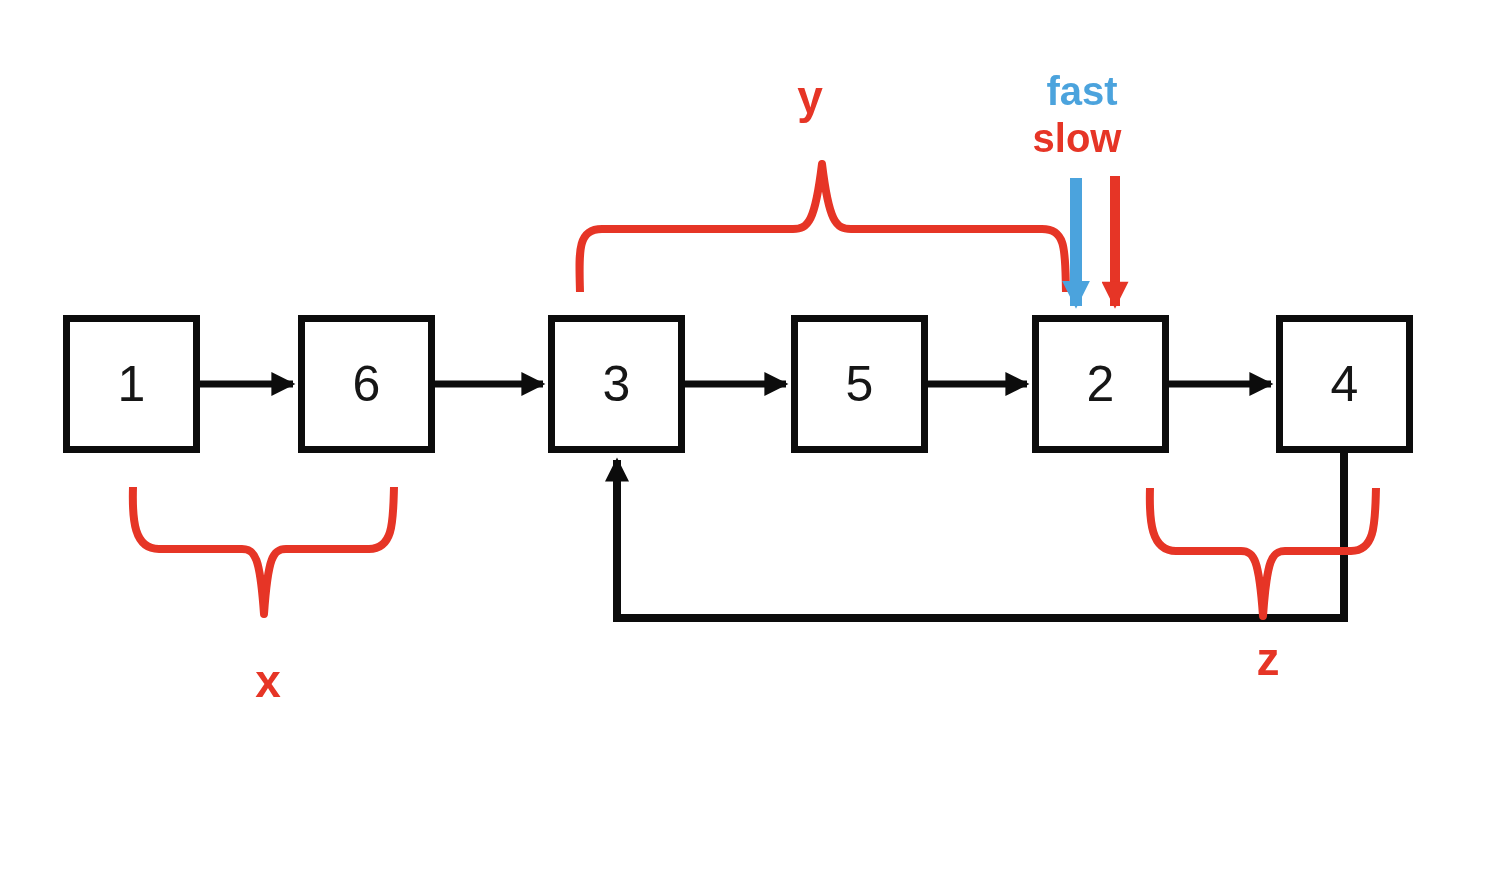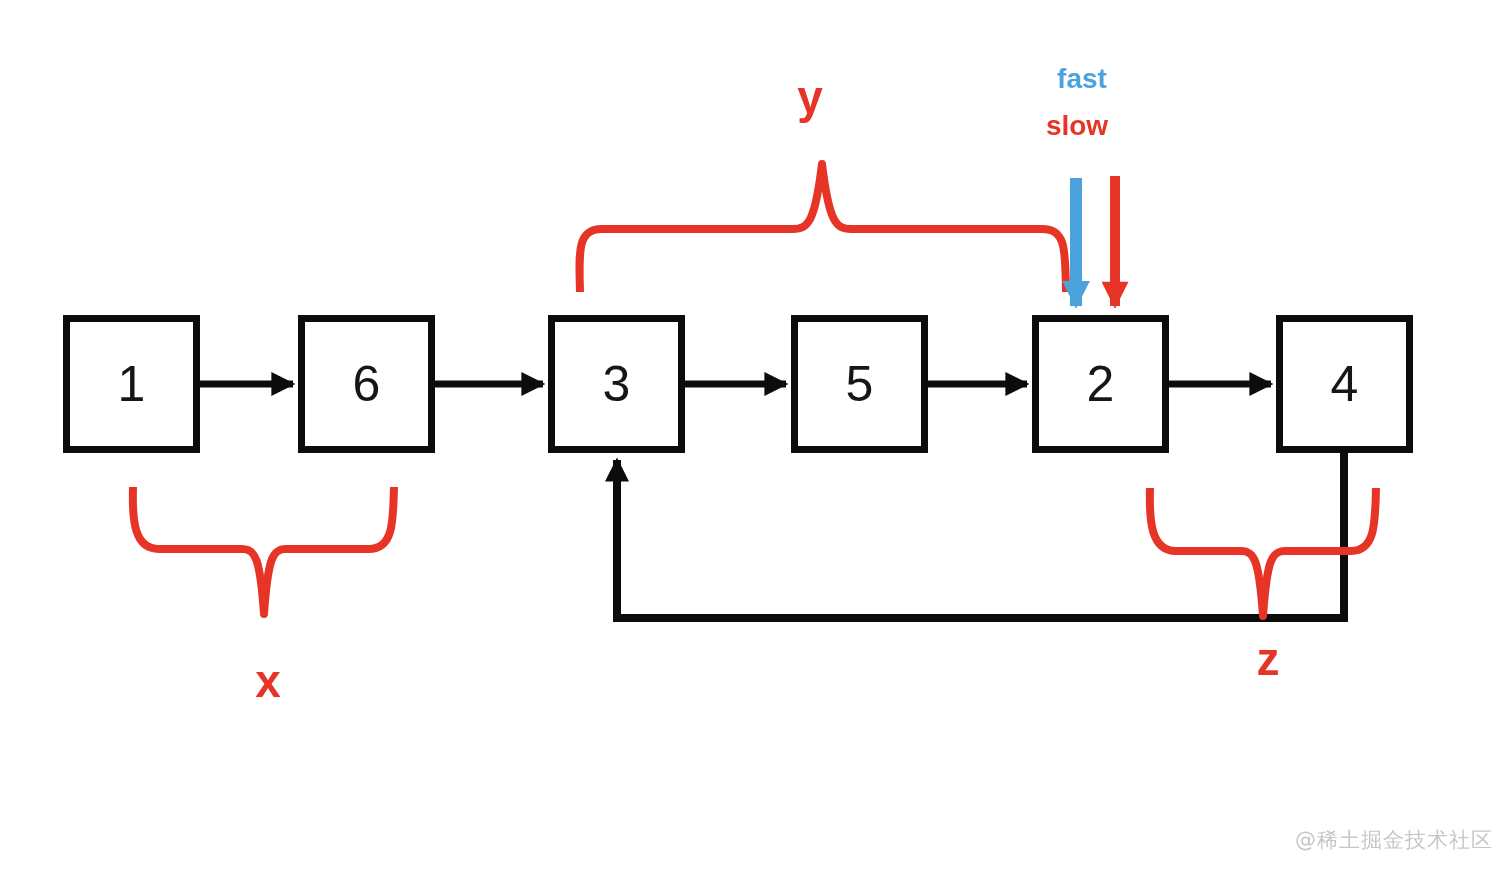--- a/index.html
+++ b/index.html
@@ -32,21 +32,21 @@
     font-weight:400;
   }
   .label{
     position:absolute;
     transform:translate(-50%,-50%);
     font-weight:bold;
     line-height:1;
     white-space:nowrap;
   }
   .seg-label{color:var(--red);font-size:46px;}
-  .ptr-label{font-size:28px;}
+  .ptr-label{font-size:40px;margin-top:12px;}
   .ptr-fast{color:var(--blue);}
   .ptr-slow{color:var(--red);}
   .watermark{
     position:absolute;
     right:19px;top:826px;
     color:var(--wm);
     font-size:21px;
     font-weight:400;
     font-family:"DejaVu Sans","Liberation Sans",sans-serif;
     letter-spacing:1px;
@@ -127,15 +127,14 @@
     <span>4</span>
   </div>
 
   <div class="label ptr-label ptr-fast" style="left:1082px;top:79px">fast</div>
   <div class="label ptr-label ptr-slow" style="left:1077px;top:126px">slow</div>
 
   <div class="label seg-label" style="left:810px;top:97px">y</div>
   <div class="label seg-label" style="left:268px;top:681px">x</div>
   <div class="label seg-label" style="left:1268px;top:659px">z</div>
 
-  <div class="watermark">@稀土掘金技术社区</div>
 
 </div>
 
 </body></html>

